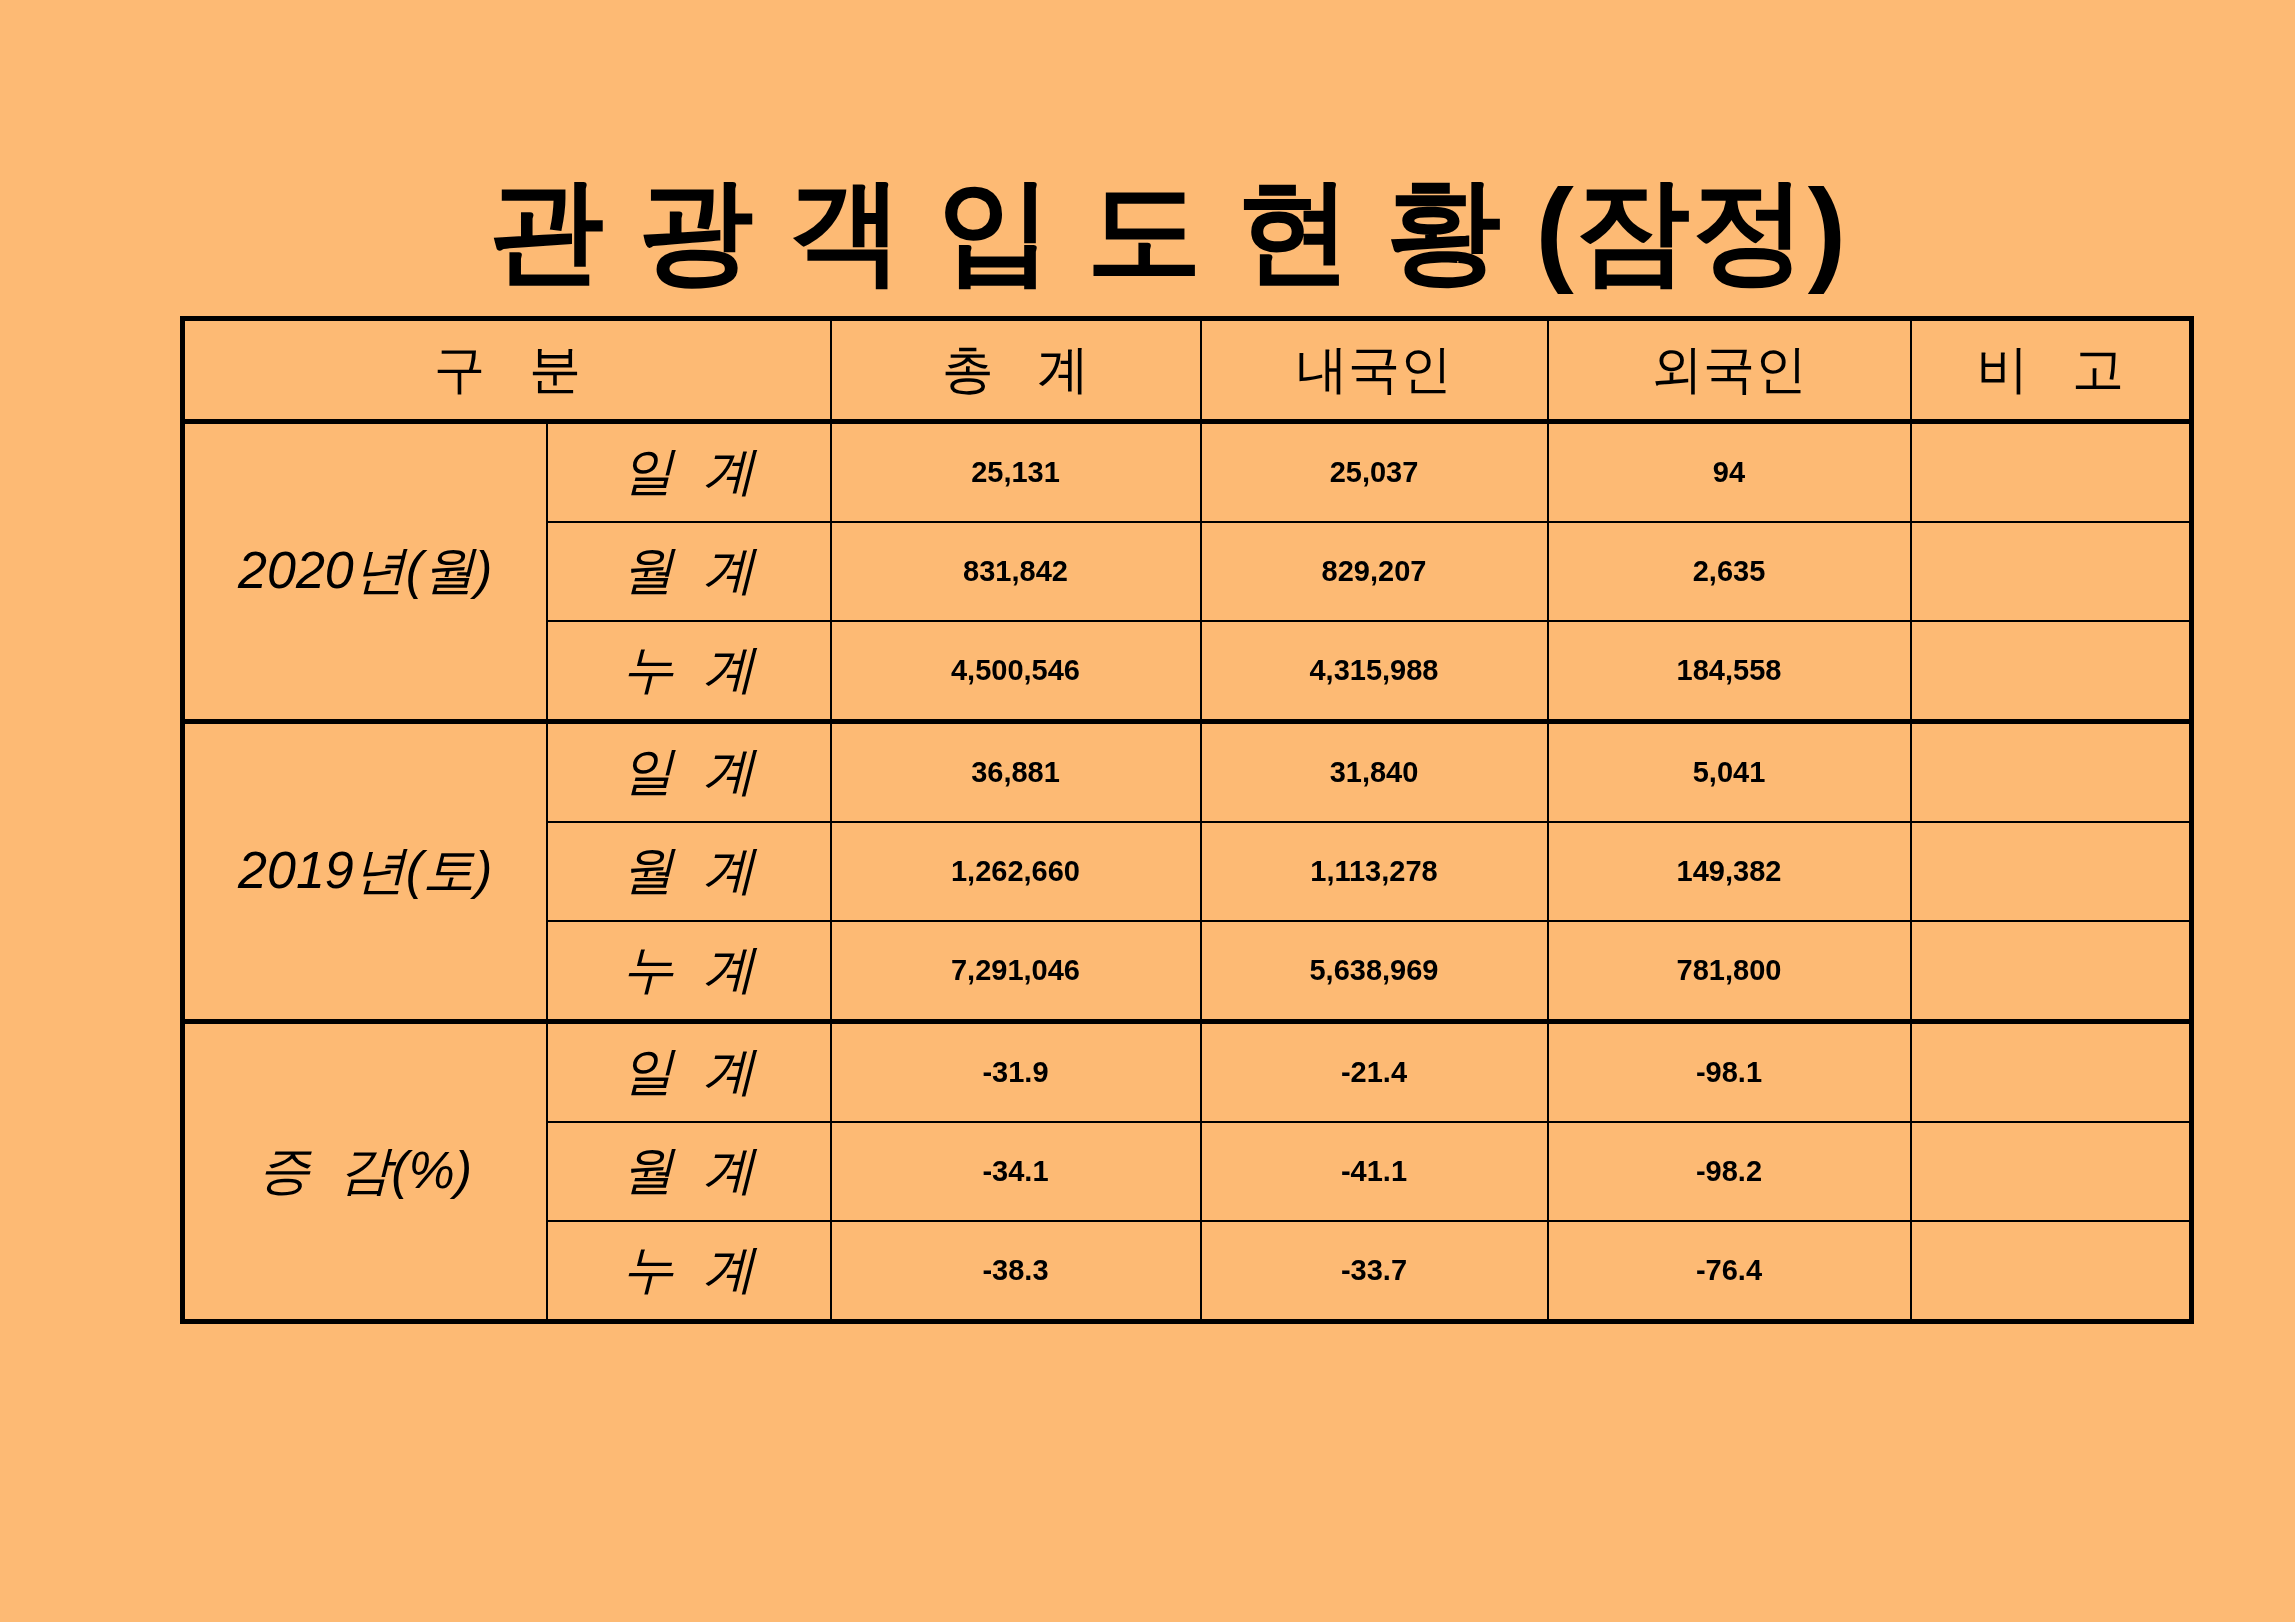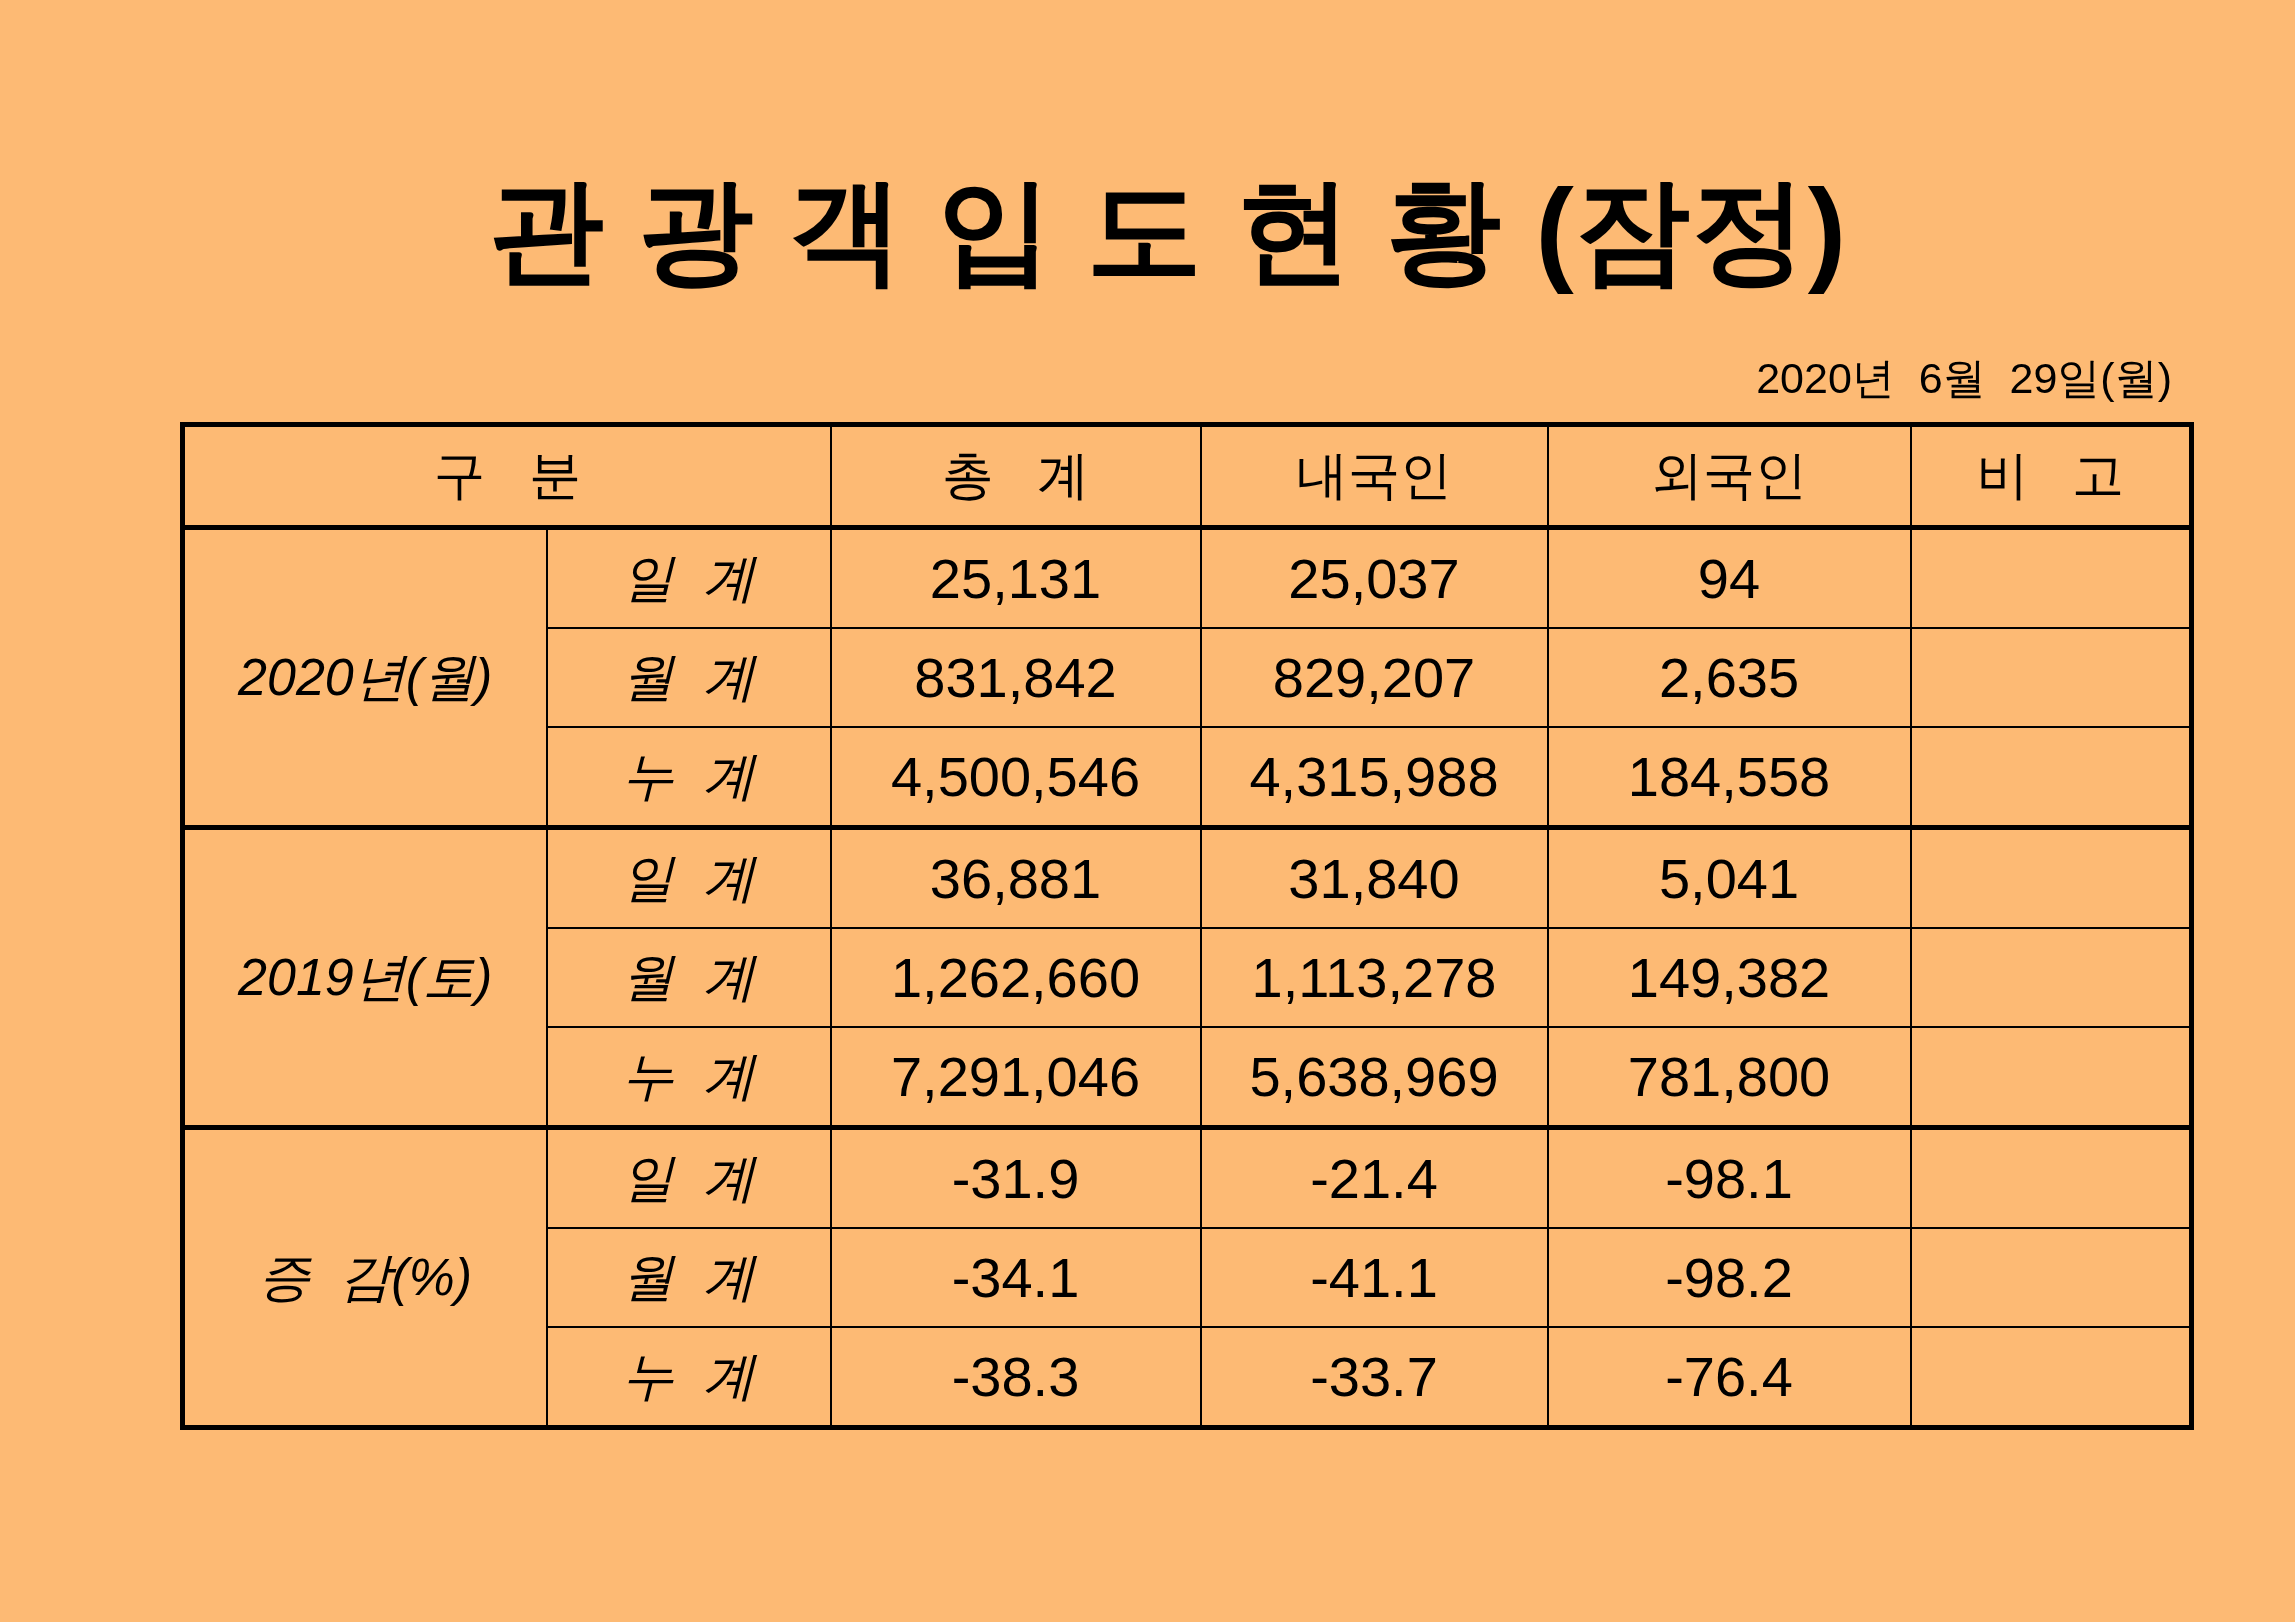--- a/index.html
+++ b/index.html
@@ -68,38 +68,37 @@
   }
   .tbl tbody td {
     height: 97px;
   }
   .glabel, .rlabel {
     font-size: 52px;
     font-weight: normal;
     font-style: italic;
   }
   .num {
-    font-size: 56px;
-    font-weight: normal;
+    font-size: 29px;
+    font-weight: bold;
   }
   .note-cell {
     font-size: 43px;
   }
   .thick-b {
     border-bottom: 5.9px solid #000000 !important;
   }
 </style>
 </head>
 <body>
 
 <div class="page">
 
   <div class="title">관 광 객 입 도 현 황 (잠정)</div>
 
-  <div class="date">2020년  6월  29일(월)</div>
 
   <div class="tblwrap">
     <table class="tbl">
       <colgroup>
         <col class="c-group">
           <col class="c-sub">
           <col class="c-total">
           <col class="c-dom">
           <col class="c-for">
           <col class="c-note">

